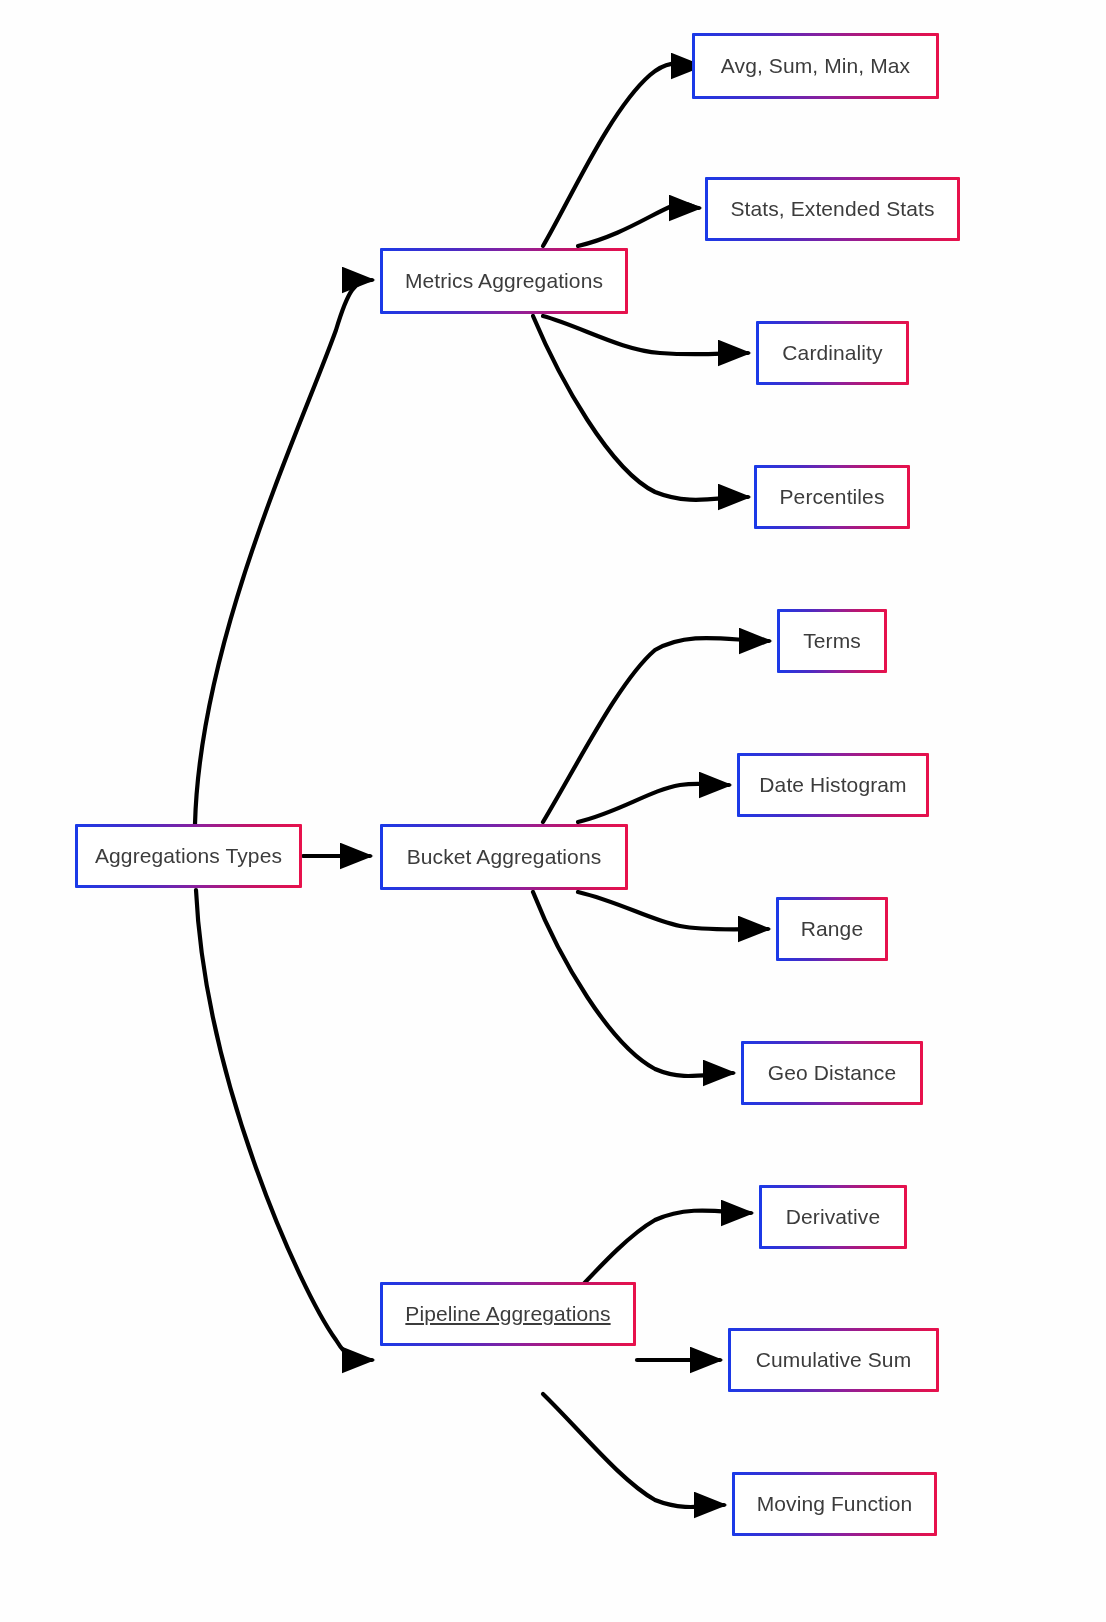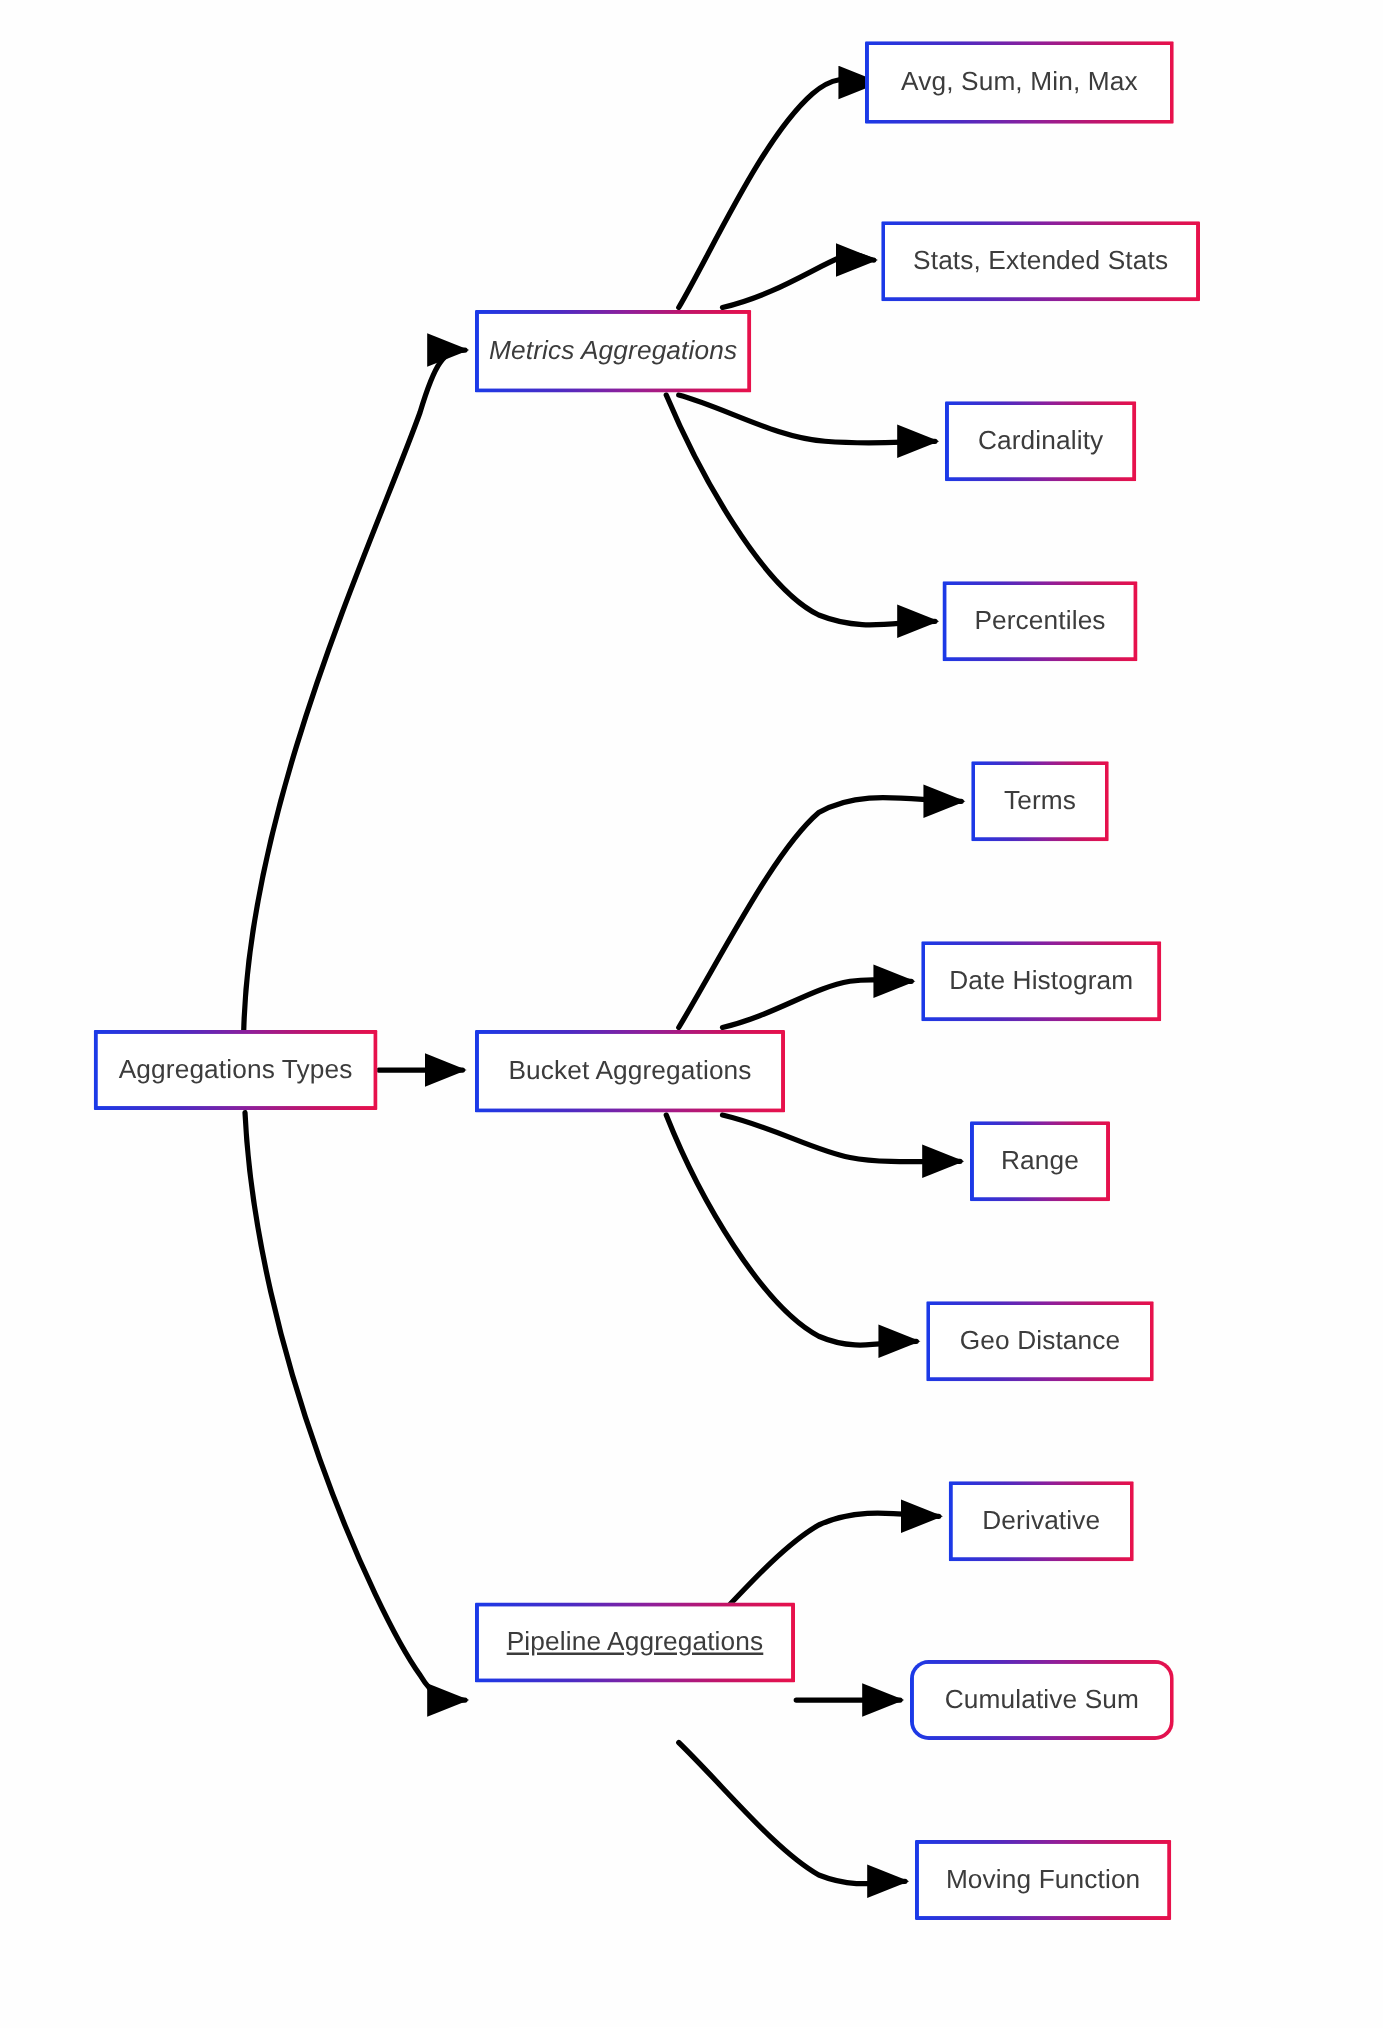--- a/index.html
+++ b/index.html
@@ -85,21 +85,21 @@
         <path d="M 543,1326 C 580,1290 620,1240 655,1220 C 690,1204 725,1213 751,1213" fill="none" stroke="#000000" stroke-width="4.2" stroke-linecap="round" marker-end="url(#arrowhead)"></path>
         <path d="M 637,1360 L 720,1360" fill="none" stroke="#000000" stroke-width="4.2" stroke-linecap="round" marker-end="url(#arrowhead)"></path>
         <path d="M 543,1394 C 580,1430 620,1480 655,1500 C 685,1512 706,1505 724,1505" fill="none" stroke="#000000" stroke-width="4.2" stroke-linecap="round" marker-end="url(#arrowhead)"></path>
       </g>
   </svg>
 
   <div id="nodes-group">
       <div class="node" style="left: 75px; top: 824px; width: 227px; height: 64px;">
         <span class="node-label">Aggregations Types</span>
       </div>
-      <div class="node" style="left: 380px; top: 248px; width: 221px; height: 66px; font-style: italic;">
+      <div class="node" style="left: 380px; top: 248px; width: 248px; height: 66px;">
         <span class="node-label">Metrics Aggregations</span>
       </div>
       <div class="node" style="left: 380px; top: 824px; width: 248px; height: 66px;">
         <span class="node-label">Bucket Aggregations</span>
       </div>
       <div class="node" style="left: 380px; top: 1282px; width: 256px; height: 64px; text-decoration: underline;">
         <span class="node-label">Pipeline Aggregations</span>
       </div>
       <div class="node" style="left: 692px; top: 33px; width: 247px; height: 66px;">
         <span class="node-label">Avg, Sum, Min, Max</span>
@@ -121,21 +121,21 @@
       </div>
       <div class="node" style="left: 776px; top: 897px; width: 112px; height: 64px;">
         <span class="node-label">Range</span>
       </div>
       <div class="node" style="left: 741px; top: 1041px; width: 182px; height: 64px;">
         <span class="node-label">Geo Distance</span>
       </div>
       <div class="node" style="left: 759px; top: 1185px; width: 148px; height: 64px;">
         <span class="node-label">Derivative</span>
       </div>
-      <div class="node" style="left: 728px; top: 1328px; width: 211px; height: 64px; border-radius: 15px;">
+      <div class="node" style="left: 728px; top: 1328px; width: 211px; height: 64px;">
         <span class="node-label">Cumulative Sum</span>
       </div>
       <div class="node" style="left: 732px; top: 1472px; width: 205px; height: 64px;">
         <span class="node-label">Moving Function</span>
       </div>
     </div>
 
 </div>
 
 </body></html>

